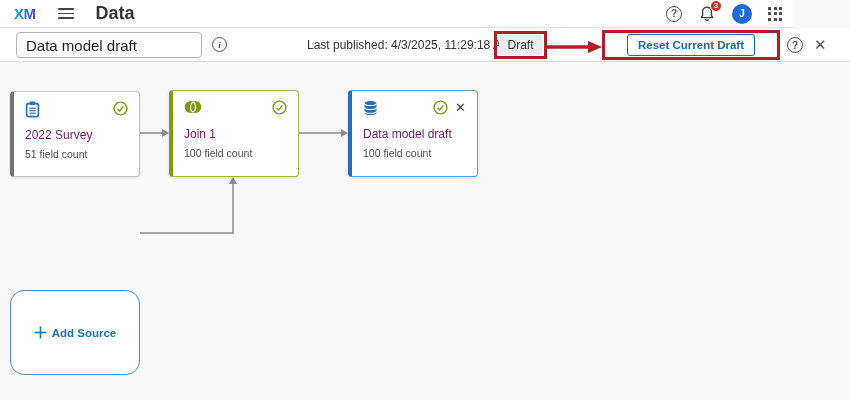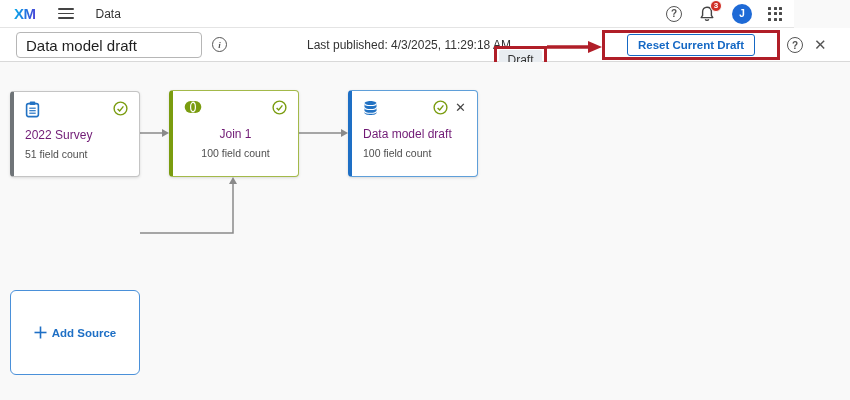--- a/index.html
+++ b/index.html
@@ -10,21 +10,21 @@
   
   .topbar { position:absolute; top:0; left:0; width:794px; height:28px;
             background:#fff; border-bottom:1px solid #e4e4e4;
             display:flex; align-items:center; }
   .xm-logo { margin-left:14px; font-size:15px; font-weight:800; letter-spacing:-.5px;
              background:linear-gradient(100deg,#0aa3e8 10%,#2470e0 55%,#4b3fd6 95%);
              -webkit-background-clip:text; background-clip:text; color:transparent; }
   .hamburger { margin-left:22px; width:16px; height:11px; display:flex;
                flex-direction:column; justify-content:space-between; cursor:pointer; }
   .hamburger span { display:block; height:1.8px; background:#444; border-radius:1px; }
-  .app-title { margin-left:22px; font-size:12px; font-weight:400; color:#333; }
+  .app-title { margin-left:22px; font-size:18px; font-weight:700; color:#333; }
   .topbar-right { margin-left:auto; margin-right:12px; display:flex; align-items:center; gap:16px; }
   .help-circle { width:16px; height:16px; border:1.3px solid #555; border-radius:50%;
                  display:flex; align-items:center; justify-content:center;
                  font-size:10px; color:#555; font-weight:700; }
   .bell-wrap { position:relative; width:18px; height:18px; }
   .badge { position:absolute; top:-5px; right:-6px; min-width:12px; height:12px;
            background:#d03027; color:#fff; border-radius:7px; font-size:8px; font-weight:700;
            display:flex; align-items:center; justify-content:center; border:1px solid #fff; padding:0 2px; }
   .avatar { width:20px; height:20px; border-radius:50%; background:#1e6ad6; color:#fff;
             font-size:10px; font-weight:700; display:flex; align-items:center; justify-content:center; }
@@ -38,21 +38,21 @@
                  border:1px solid #b6b6b6; border-radius:4px; background:#fff;
                  font-size:15px; color:#1f1f1f; display:flex; align-items:center;
                  padding-left:9px; }
   .info-icon { position:absolute; left:212px; top:9px; width:15px; height:15px;
                border:1.3px solid #555; border-radius:50%; color:#555; font-size:9px;
                font-weight:700; display:flex; align-items:center; justify-content:center;
                font-family:"Liberation Serif", serif; font-style:italic; }
   .last-pub { position:absolute; left:307px; top:0; height:34px; display:flex;
               align-items:center; font-size:12px; color:#333; }
   .annotation { border:3px solid #b01e28; }
-  .draft-annot { position:absolute; left:494px; top:18px; width:53px; height:28px;
+  .draft-annot { position:absolute; left:494px; top:3px; width:53px; height:28px;
                  display:flex; align-items:center; justify-content:center; }
   .draft-badge { background:#e9edf1; color:#333; font-size:12px; padding:3px 8px; border-radius:2px; }
   .annot-arrow { position:absolute; left:547px; top:12px; }
   .btns-annot { position:absolute; left:602px; top:2px; width:178px; height:30px;
                 display:flex; align-items:center; justify-content:center; gap:8px; }
   .btn { height:22px; border-radius:3px; font-size:11.5px; font-weight:700;
          font-family:"Liberation Sans", sans-serif; cursor:pointer;
          display:flex; align-items:center; justify-content:center; padding:0 10px; }
   .btn-outline { background:#fff; border:1px solid #1568c4; color:#1568c4; }
   .btn-primary { background:#1568c4; border:1px solid #1568c4; color:#fff; }
@@ -67,25 +67,25 @@
           box-shadow:0 1px 3px rgba(0,0,0,.13); padding:9px 11px; }
   .node-survey { border:1px solid #c4c4c4; border-left:4px solid #6f7478; }
   .node-join   { border:1px solid #a3b94a; border-left:4px solid #7a9c0f; height:87px; }
   .node-output { border:1px solid #5f9fd9; border-left:4px solid #1e6fc5; height:87px; }
   .node-head { display:flex; align-items:flex-start; justify-content:space-between; height:18px; }
   .node-title { margin-top:9px; font-size:12px; color:#701a75; }
   .node-sub { margin-top:6px; font-size:10.5px; color:#4f4f4f; }
   .head-right { display:flex; align-items:center; gap:7px; }
   .x-icon { font-size:13px; color:#444; line-height:1; cursor:pointer; }
   .add-source { position:absolute; left:10px; top:228px; width:130px; height:85px;
-                background:#fff; border:1px solid #4a90d9; border-radius:6px;
+                background:#fff; border:1px solid #4a90d9; border-radius:14px;
                 display:flex; align-items:center; justify-content:center; gap:5px;
                 color:#1e6fc5; font-size:11.5px; font-weight:700; cursor:pointer; }
   .pos-survey1 { left:10px; top:29px; }
-  .pos-join    { left:169px; top:28px;text-align:center; }
+  .pos-join    { left:169px; top:28px; }
   .pos-output  { left:348px; top:28px; }
   .pos-survey2 { left:10px; top:128px; }
 </style>
 </head>
 <body>
 
 <div id="app">
 
   <div class="topbar">
     <div class="xm-logo">XM</div>

